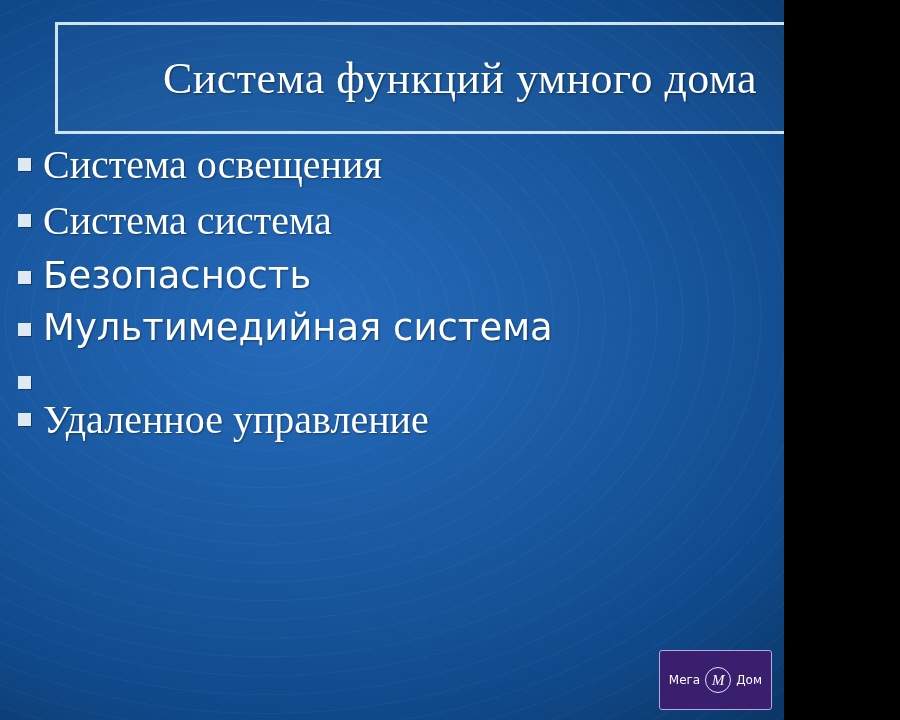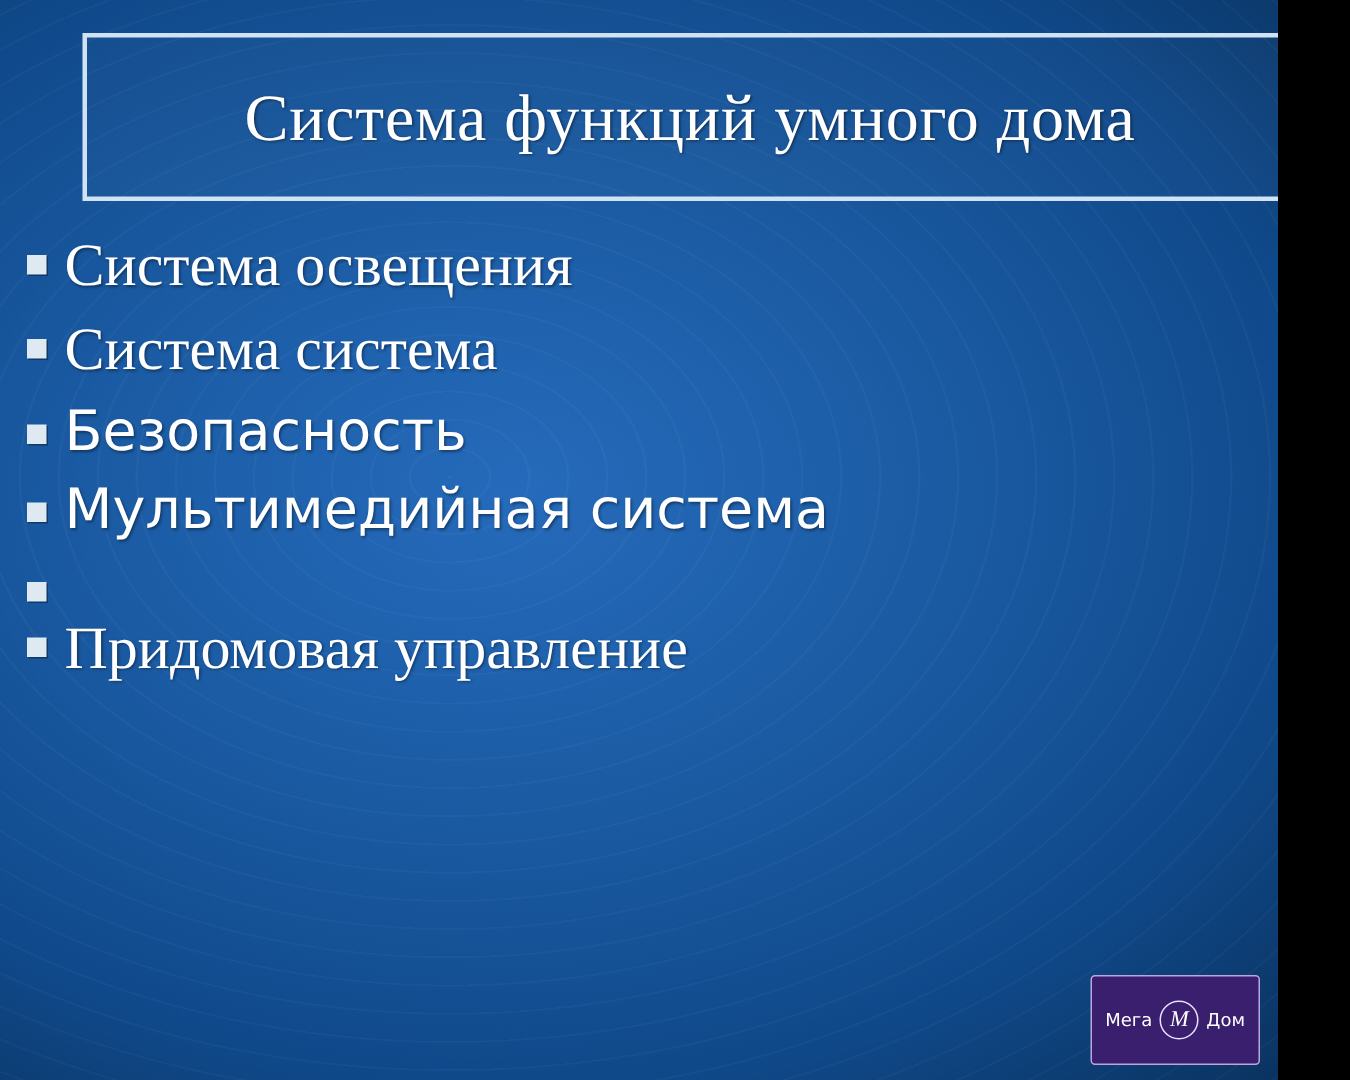--- a/index.html
+++ b/index.html
@@ -8,21 +8,21 @@
   }
   body {
     width: 900px;
     height: 720px;
     overflow: hidden;
     font-family: "DejaVu Sans", sans-serif;
     background: #000;
   }
   .slide {
     position: relative;
-    width: 852px;
+    width: 784px;
     height: 720px;
     box-sizing: border-box;
     background:
       radial-gradient(ellipse 1100px 780px at 40% 46%, #1a63b8 0%, #15569f 28%, #104a8c 48%, #0c3d73 66%, #082b52 82%, #041d38 100%);
     overflow: hidden;
   }
   
   .rings {
     position: absolute;
     left: 50%;
@@ -63,21 +63,21 @@
     font-size: 44px;
     font-family: "Liberation Serif", serif;
     letter-spacing: 0.5px;
     white-space: nowrap;
     text-shadow: 1px 1px 2px rgba(0,0,0,0.45);
   }
 
   .bullets {
     position: absolute;
     left: 0px;
-    top: 152px;
+    top: 140px;
     width: 900px;
     padding: 0 36px 0 10px;
     box-sizing: border-box;
   }
   .bullet-row {
     display: flex;
     align-items: flex-start;
     margin-bottom: 6px;
   }
   .marker {
@@ -162,21 +162,21 @@
       <span class="bullet-text">Мультимедийная система</span>
     </div>
 
 
     <div class="bullet-row">
       <span class="marker"></span>
     </div>
 
     <div class="bullet-row serif">
       <span class="marker"></span>
-      <span class="bullet-text">Придомовая управление</span>
+      <span class="bullet-text">Удаленное управление</span>
     </div>
 
   </div>
 
   <div class="logo">
     <span>Мега</span>
     <span class="mark">M</span>
     <span>Дом</span>
   </div>
 </div>

